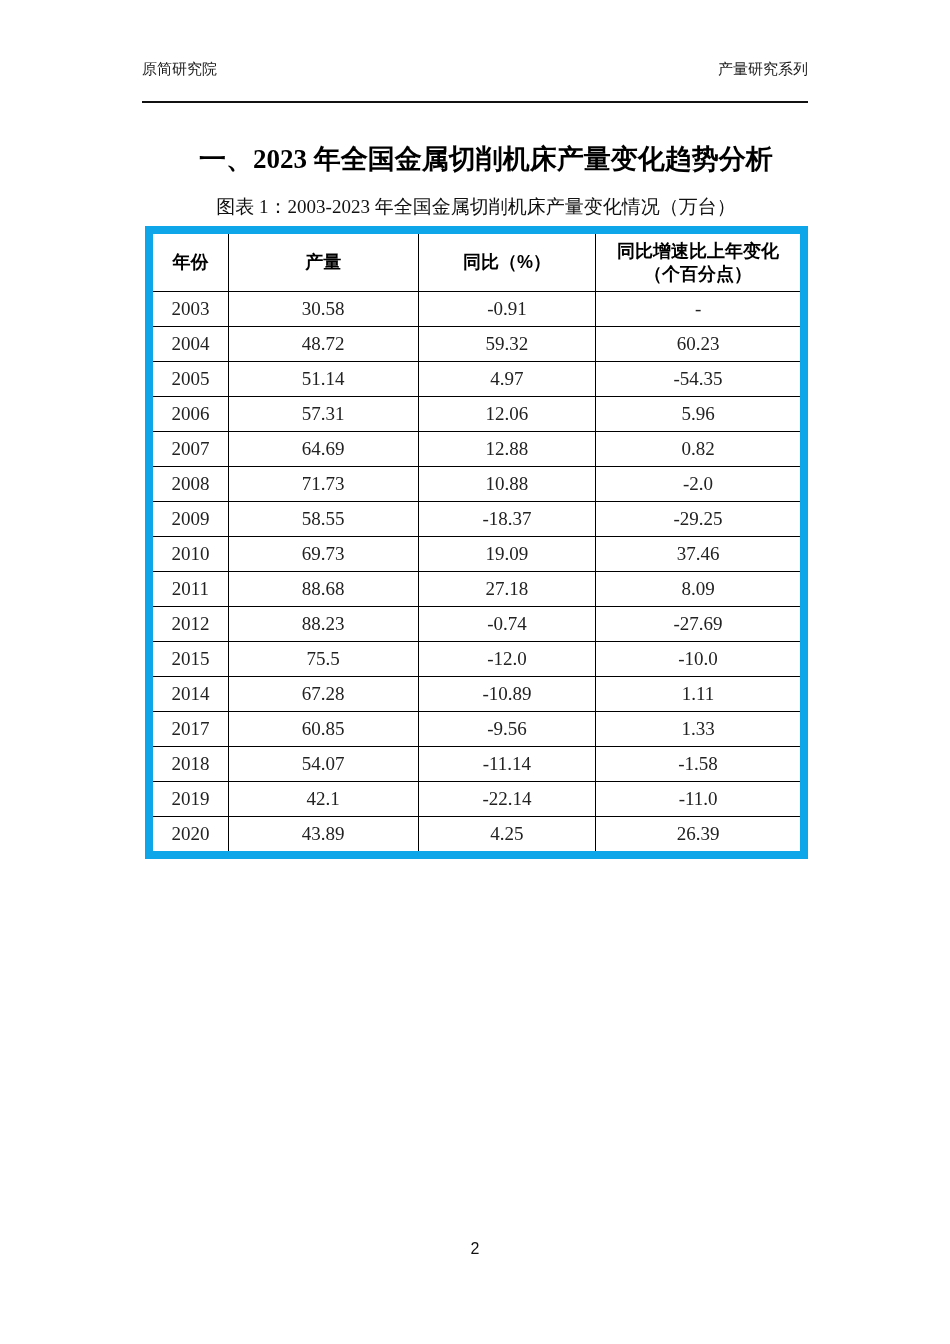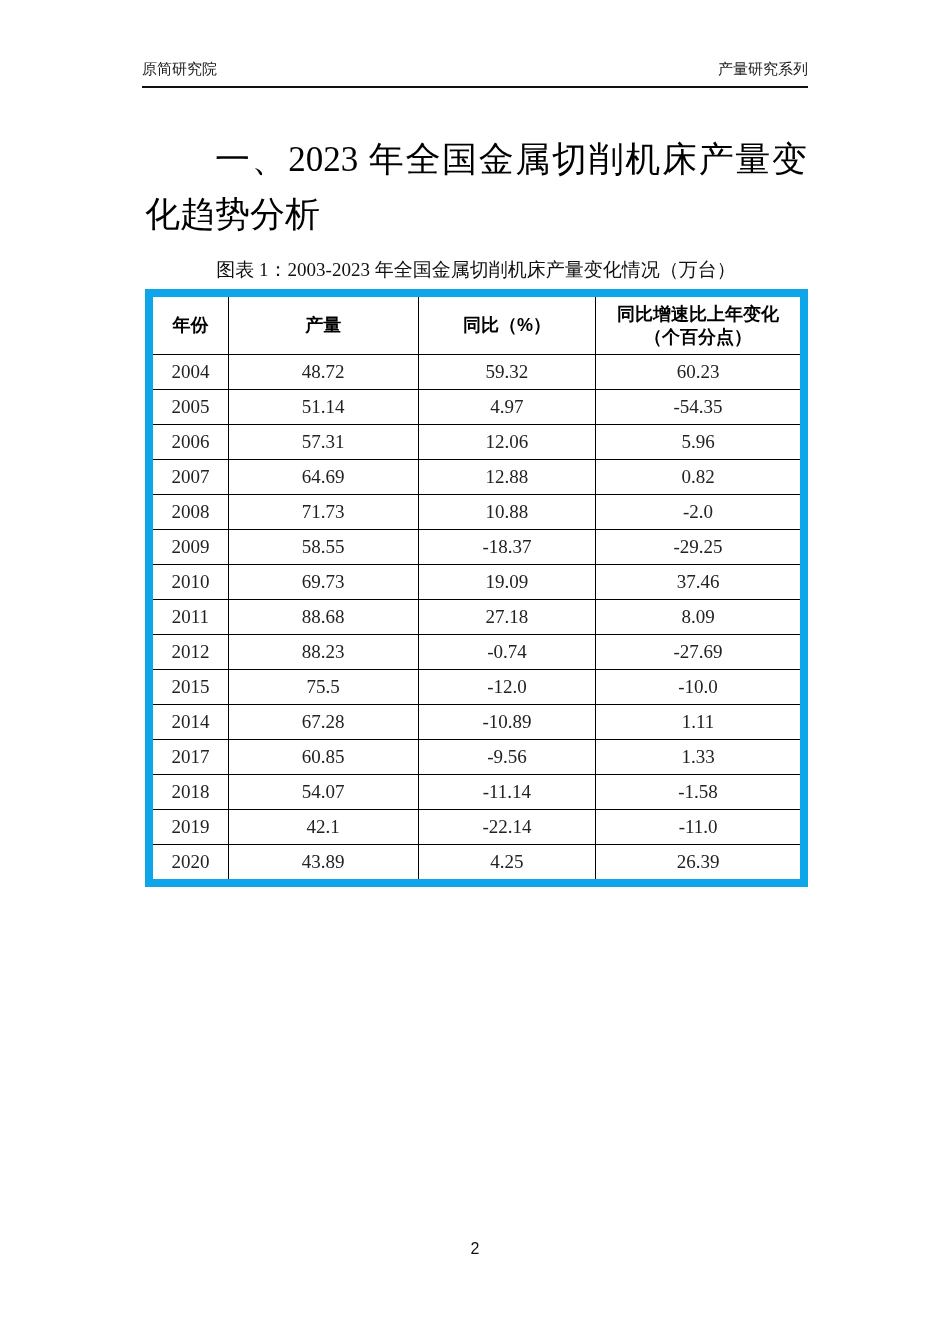--- a/index.html
+++ b/index.html
@@ -15,48 +15,48 @@
     position: absolute;
     left: 142px; top: 60px;
     width: 666px;
     display: flex;
     justify-content: space-between;
     align-items: flex-end;
     font-family: "Liberation Sans", sans-serif;
     font-size: 15px;
     color: #1a1a1a;
     border-bottom: 2.5px solid #111;
-    padding-bottom: 7px;
+    padding-bottom: 22px;
   }
   .content {
     position: absolute;
     left: 145px; top: 132px;
     width: 662px;
   }
   .section-title {
     margin: 0;
-    font-size: 35px;
-    font-weight: normal;
+    font-size: 27px;
+    font-weight: bold;
     line-height: 55px;
     text-indent: 2em;
     text-align: justify;
     color: #000;
     font-family: "Liberation Serif", serif;
   }
   .body-paragraph {
     margin: 14px 0 0 0;
     font-size: 22px;
     line-height: 52px;
     text-indent: 2em;
     text-align: justify;
     text-justify: inter-ideograph;
     color: #111;
   }
   .table-caption {
-    margin-top: 16px;
+    margin-top: 8px;
     text-align: center;
     font-size: 19px;
     line-height: 24px;
     color: #111;
   }
   table.data-table {
     margin-top: 7px;
     width: 663px;
     border-collapse: collapse;
     border: 8px solid #0ea5e9;
@@ -129,20 +129,26 @@
           <span>同比（%）</span>
         </th>
         <th>
           <span>同比增速比上年变化</span>
           <span>（个百分点）</span>
         </th>
       </tr>
     </thead>
     <tbody>
         <tr>
+          <td>2003</td>
+          <td>30.58</td>
+          <td>-0.91</td>
+          <td>-</td>
+        </tr>
+        <tr>
           <td>2004</td>
           <td>48.72</td>
           <td>59.32</td>
           <td>60.23</td>
         </tr>
         <tr>
           <td>2005</td>
           <td>51.14</td>
           <td>4.97</td>
           <td>-54.35</td>

